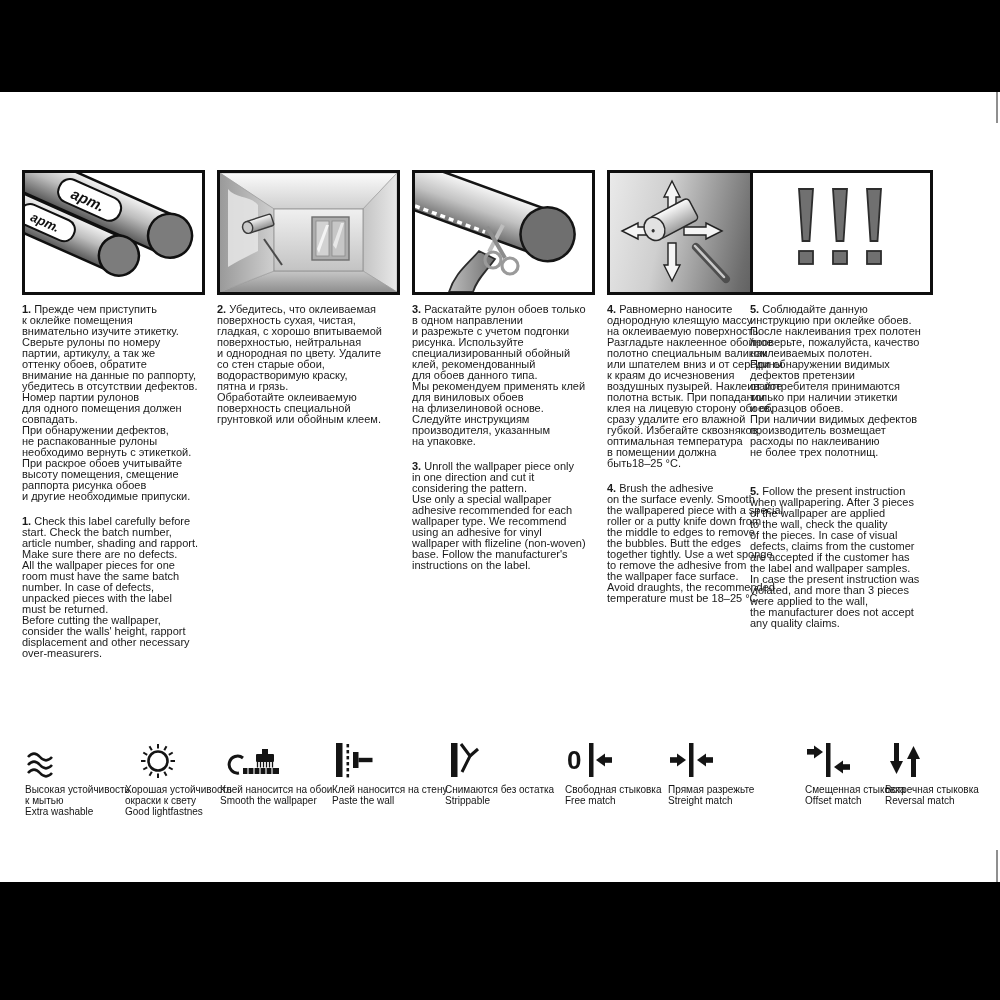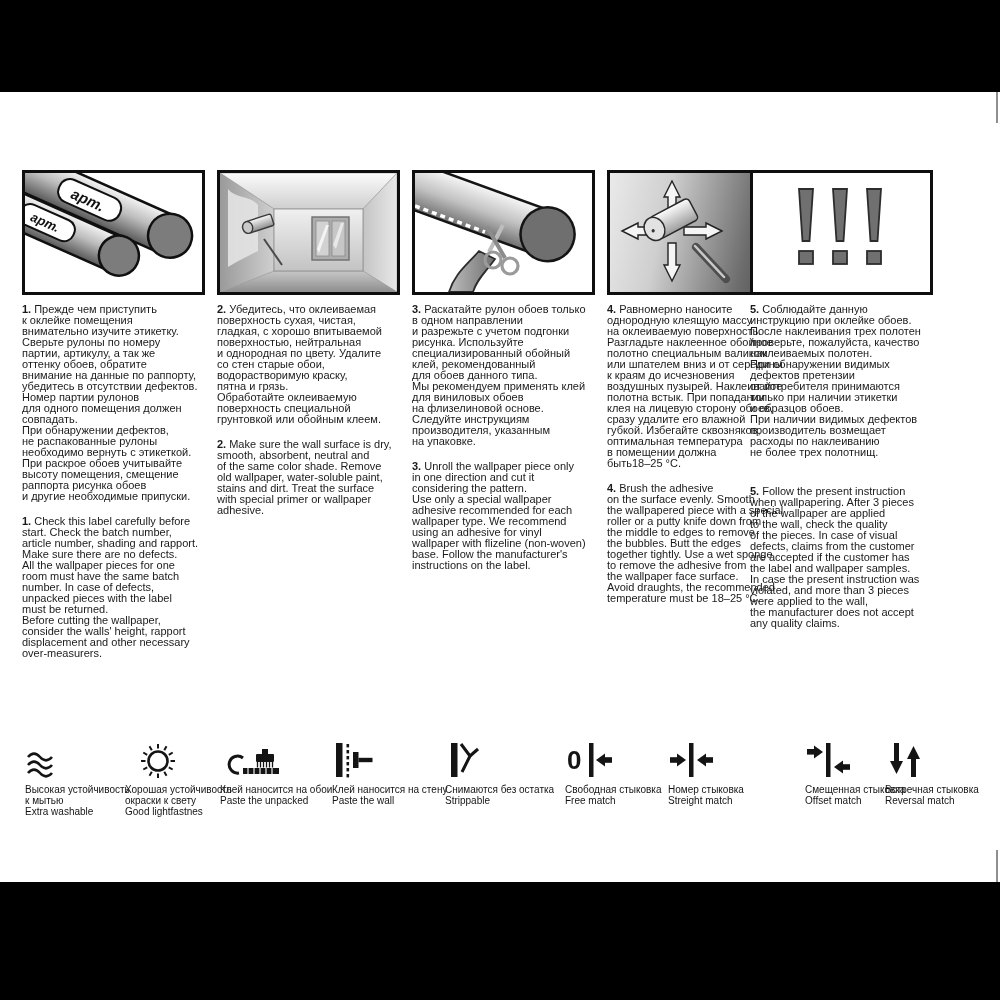--- a/index.html
+++ b/index.html
@@ -154,27 +154,20 @@
 поверхность сухая, чистая,
 гладкая, с хорошо впитываемой
 поверхностью, нейтральная
 и однородная по цвету. Удалите
 со стен старые обои,
 водорастворимую краску,
 пятна и грязь.
 Обработайте оклеиваемую
 поверхность специальной
 грунтовкой или обойным клеем.</span></p>
-    <p class="txt en"><b class="num">2.</b><span class="body">Make sure the wall surface is dry,
-smooth, absorbent, neutral and
-of the same color shade. Remove
-old wallpaper, water-soluble paint,
-stains and dirt. Treat the surface
-with special primer or wallpaper
-adhesive.</span></p>
   </section>
 
   <section class="col" style="left:412px">
     <div class="panel">
       <svg viewBox="0 0 177 119">
         <defs>
           <linearGradient id="p3strip" x1="0" y1="0" x2="0" y2="1">
               <stop offset="0" stop-color="#f6f6f6"></stop>
               <stop offset="0.5" stop-color="#c2c2c2"></stop>
               <stop offset="1" stop-color="#6e6e6e"></stop>
@@ -384,21 +377,21 @@
             <line x1="31.5" y1="13" x2="31.5" y2="18.5"></line>
               <line x1="34.5" y1="13" x2="34.5" y2="18.5"></line>
             <line x1="37.5" y1="13" x2="37.5" y2="18.5"></line>
               <line x1="40.5" y1="13" x2="40.5" y2="18.5"></line>
             <line x1="43.5" y1="13" x2="43.5" y2="18.5"></line>
               <line x1="46.5" y1="13" x2="46.5" y2="18.5"></line>
           </g>
         </svg>
       </div>
       <div class="sym-cap">Клей наносится на обои</div>
-      <div class="sym-cap">Paste the unpacked</div>
+      <div class="sym-cap">Smooth the wallpaper</div>
     </div>
 
     <div class="sym" style="left:332px">
       <div class="sym-icon">
         <svg width="44" height="38" viewBox="0 0 44 38">
           <rect x="4" y="2" width="6.5" height="34" fill="#141414"></rect>
           <g fill="#141414">
             <rect x="14.5" y="3" width="2.6" height="3.4"></rect>
               <rect x="14.5" y="9" width="2.6" height="3.4"></rect>
             <rect x="14.5" y="15" width="2.6" height="3.4"></rect>
@@ -442,21 +435,21 @@
     <div class="sym" style="left:668px">
       <div class="sym-icon">
         <svg width="48" height="38" viewBox="0 0 48 38">
           <rect x="2" y="16.2" width="7" height="5.6" fill="#141414"></rect>
           <polygon points="9,12.5 9,25.5 18,19" fill="#141414"></polygon>
           <rect x="21" y="2" width="4.5" height="34" fill="#141414"></rect>
           <polygon points="29,19 38,12.5 38,25.5" fill="#141414"></polygon>
           <rect x="38" y="16.2" width="7" height="5.6" fill="#141414"></rect>
         </svg>
       </div>
-      <div class="sym-cap">Номер стыковка</div>
+      <div class="sym-cap">Прямая разрежьте</div>
       <div class="sym-cap">Streight match</div>
     </div>
 
     <div class="sym" style="left:805px">
       <div class="sym-icon">
         <svg width="48" height="38" viewBox="0 0 48 38">
           <rect x="2" y="8" width="7" height="5.6" fill="#141414"></rect>
           <polygon points="9,4.5 9,17.5 18,11" fill="#141414"></polygon>
           <rect x="21" y="2" width="4.5" height="34" fill="#141414"></rect>
           <polygon points="29,26 38,19.5 38,32.5" fill="#141414"></polygon>

